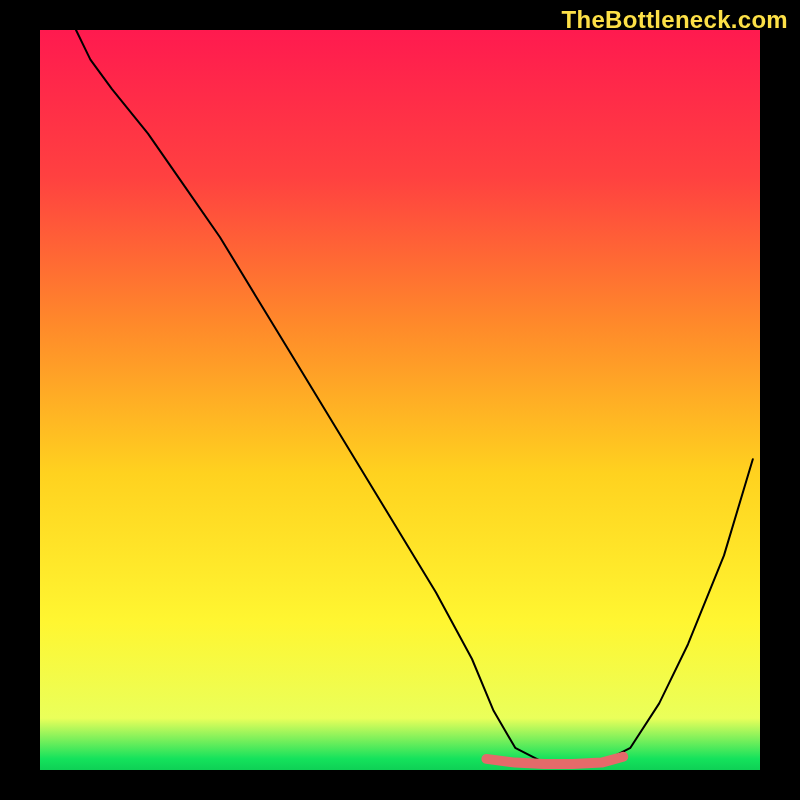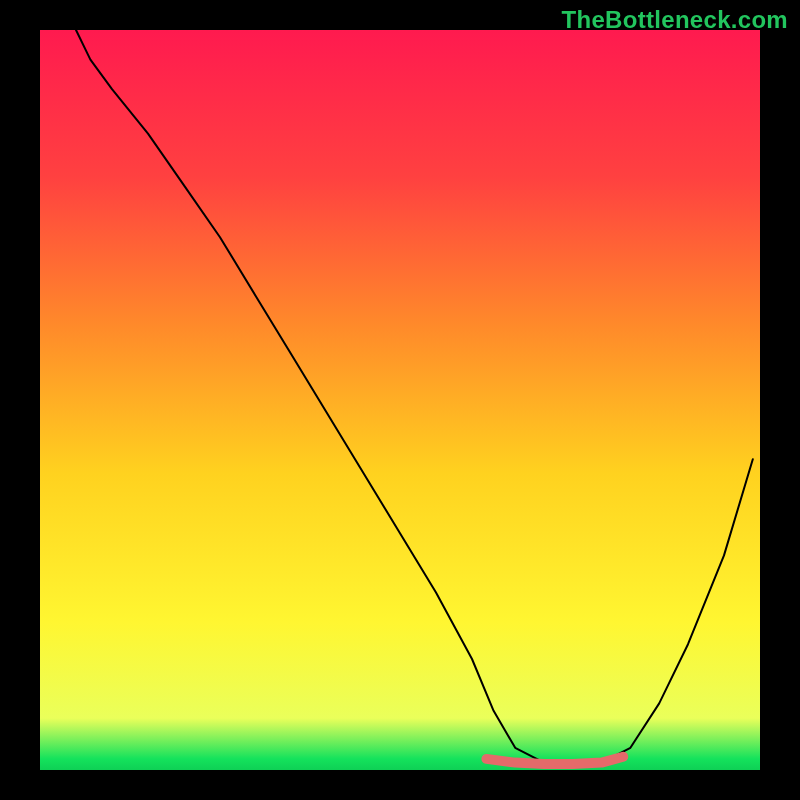--- a/index.html
+++ b/index.html
@@ -14,21 +14,21 @@
   .frame {
     position: relative;
     width: 800px;
     height: 800px;
     background: #000;
   }
   .watermark {
     position: absolute;
     top: 6px;
     right: 12px;
-    color: #22c55e;
+    color: #fde047;
     font-size: 24px;
     font-weight: 600;
     letter-spacing: 0.3px;
     z-index: 5;
   }
   svg {
     position: absolute;
     top: 0;
     left: 0;
   }

